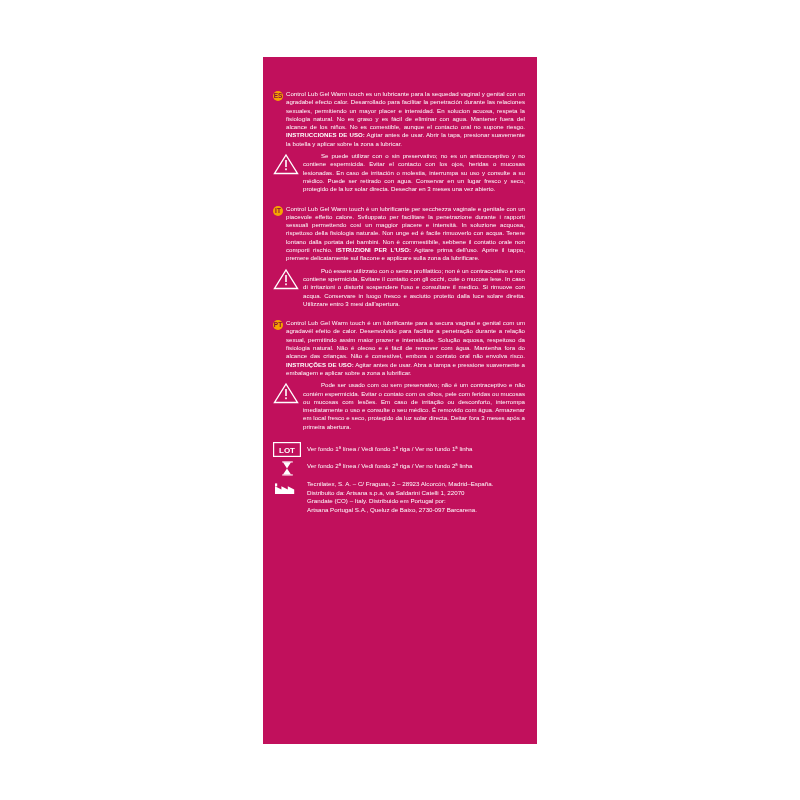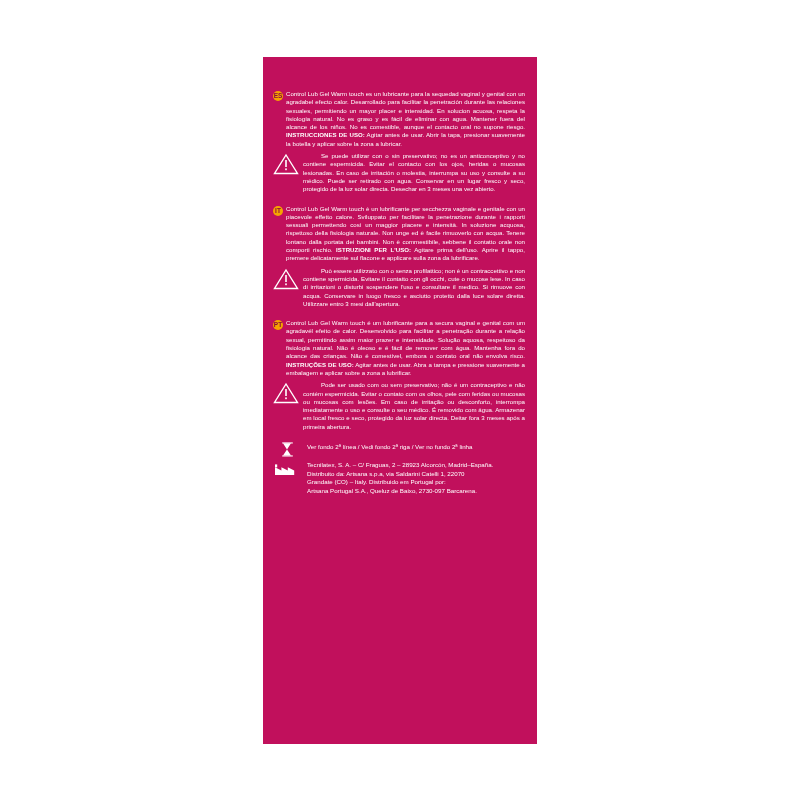--- a/index.html
+++ b/index.html
@@ -172,20 +172,29 @@
               <rect x="12.2" y="7" width="1.6" height="7" fill="#ffffff"></rect>
               <rect x="12.2" y="15.4" width="1.6" height="1.8" fill="#ffffff"></rect>
             </svg>
           </div>
           <div class="warn-text warn-indent">Pode ser usado com ou sem preservativo; não é um contraceptivo e não contém espermicida. Evitar o contato com os olhos, pele com feridas ou mucosas ou mucosas com lesões. Em caso de irritação ou desconforto, interrompa imediatamente o uso e consulte o seu médico. É removido com água. Armazenar em local fresco e seco, protegido da luz solar directa. Deitar fora 3 meses após a primeira abertura.</div>
         </div>
       </div>
 
       <div class="footer">
 
+        <div class="foot-row">
+          <div class="foot-icon">
+            <svg viewBox="0 0 28 15" width="28" height="15" aria-hidden="true">
+              <rect x="0.6" y="0.6" width="26.8" height="13.8" fill="none" stroke="#ffffff" stroke-width="1.2"></rect>
+              <text x="14" y="10.6" font-family="Liberation Sans, sans-serif" font-size="8" font-weight="bold" fill="#ffffff" text-anchor="middle">LOT</text>
+            </svg>
+          </div>
+          <div class="foot-text">Ver fondo 1ª línea / Vedi fondo 1ª riga / Ver no fundo 1ª linha</div>
+        </div>
 
         <div class="foot-row">
           <div class="foot-icon">
             <svg viewBox="0 0 28 15" width="28" height="15" aria-hidden="true">
               <g transform="translate(9,0)">
                 <path d="M1 1.2 H9 L5 7.4 L9 13.6 H1 L5 7.4 Z" fill="#ffffff"></path>
                 <rect x="0.2" y="0.4" width="10.6" height="1.1" fill="#ffffff"></rect>
                 <rect x="0.2" y="13.4" width="10.6" height="1.1" fill="#ffffff"></rect>
               </g>
             </svg>

